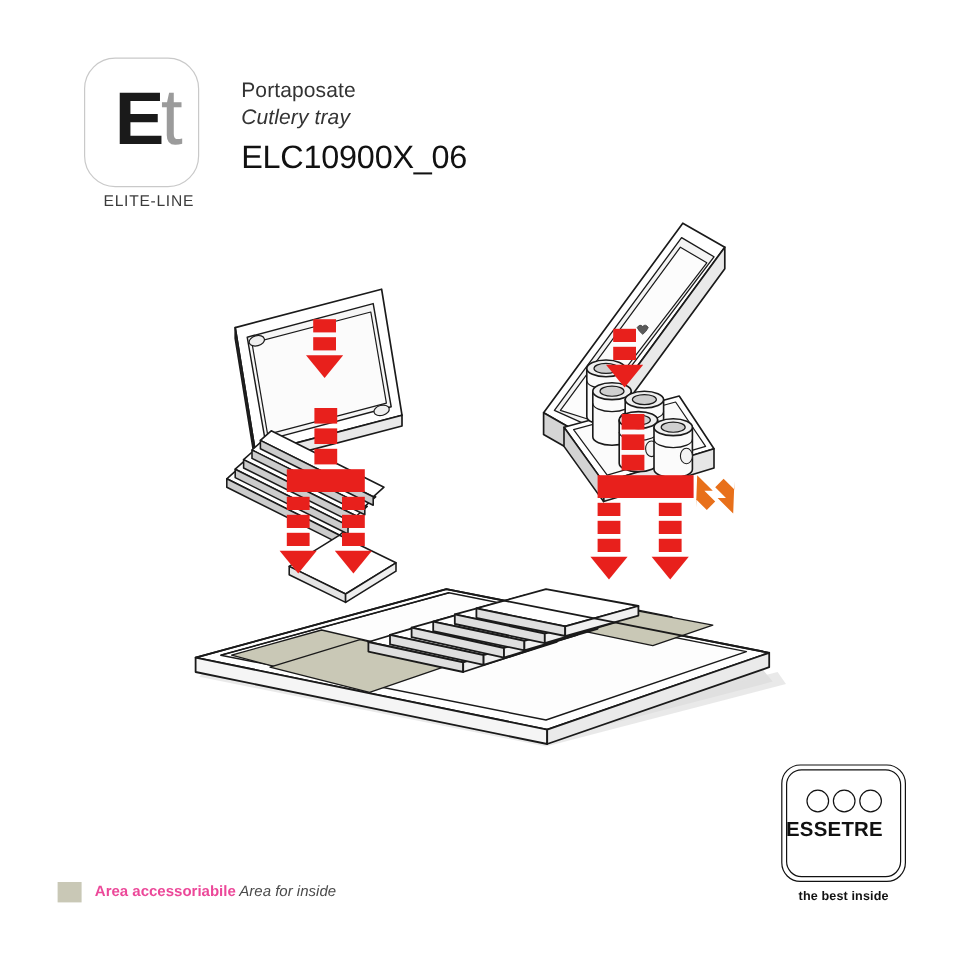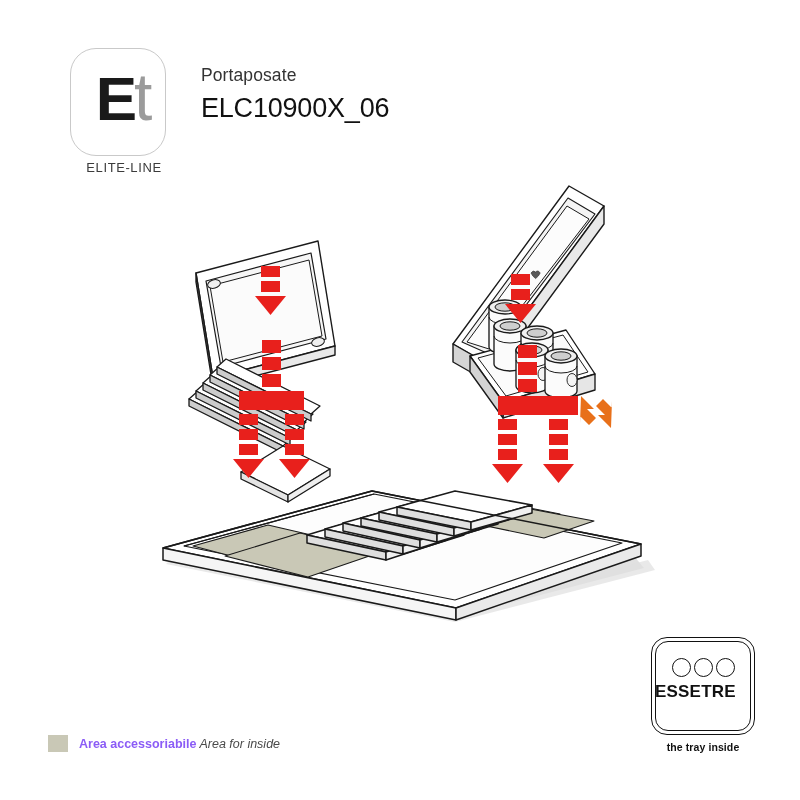--- a/index.html
+++ b/index.html
@@ -108,21 +108,21 @@
     gap: 11px;
   }
   #legend .swatch {
     width: 20px; height: 17px;
     background: #c9c8b6;
   }
   #legend .legend-txt { white-space: nowrap; }
   #legend .lg-it {
     font-size: 12.5px;
     font-weight: 700;
-    color: #8b5cf6;
+    color: #ec4899;
   }
   #legend .lg-en {
     font-size: 12.5px;
     font-style: italic;
     color: #4a4a4a;
     margin-left: 3px;
   }
 
   
   #essetre {
@@ -189,20 +189,21 @@
   <div id="brand-logo">
     <div class="logo-frame"></div>
     <div class="logo-et">
       <span class="logo-e">E</span><span class="logo-t">t</span>
     </div>
     <div class="logo-sub">ELITE-LINE</div>
   </div>
 
   <div id="title-block">
     <div class="t-it">Portaposate</div>
+    <div class="t-en">Cutlery tray</div>
     <div class="t-code">ELC10900X_06</div>
   </div>
 
 </div>
 
 <div id="diagram">
 <svg width="800" height="520" viewBox="0 0 800 520" xmlns="http://www.w3.org/2000/svg">
   <defs>
 
     <g id="arrowhead-down">
@@ -439,14 +440,14 @@
 
 <div id="essetre">
   <div class="box-outer"></div>
   <div class="box-inner"></div>
   <div class="dots">
     <div class="dot"></div>
     <div class="dot"></div>
     <div class="dot"></div>
   </div>
   <div class="word">ESSETRE</div>
-  <div class="tagline">the tray inside</div>
+  <div class="tagline">the best inside</div>
 </div>
 
 </body></html>

